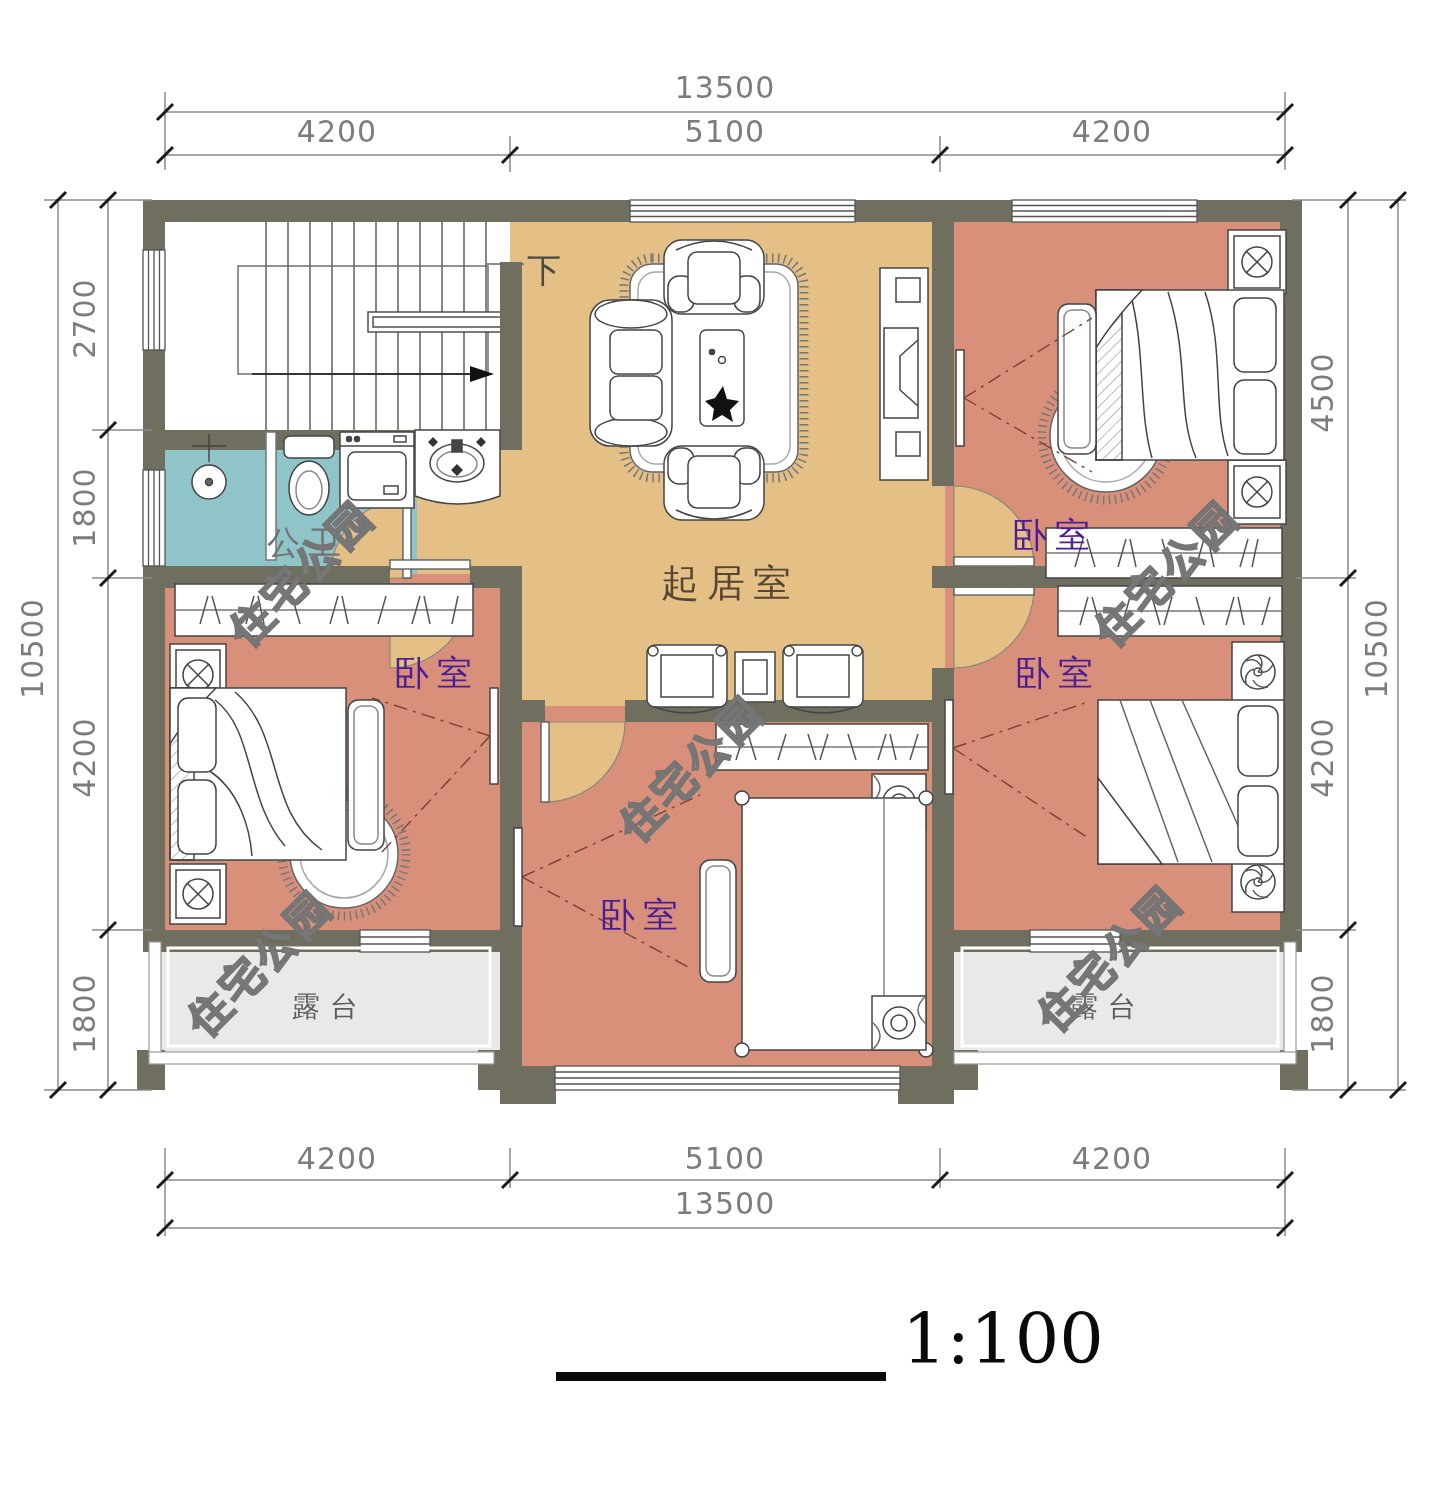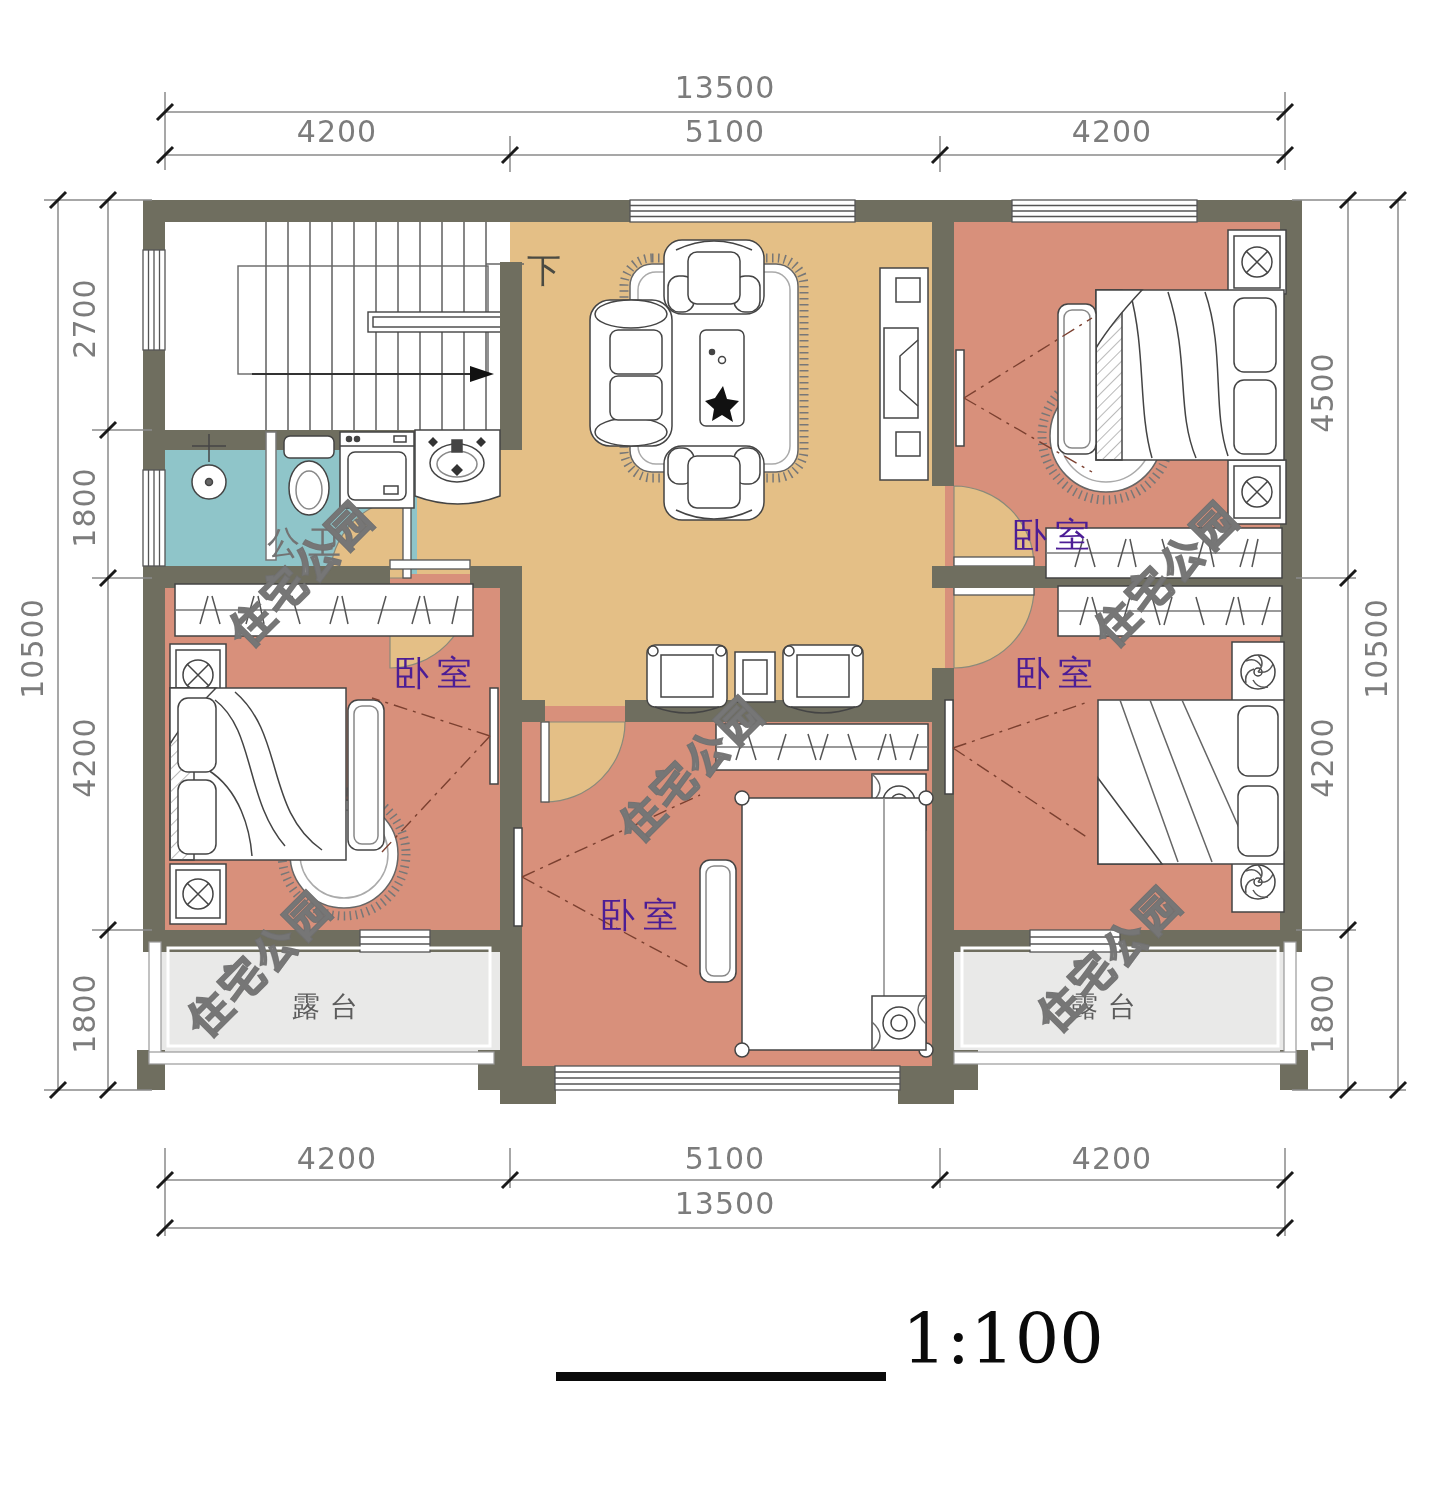--- a/index.html
+++ b/index.html
@@ -335,20 +335,21 @@
 <div class="txt dim dimv" style="left:24px;top:490px;width:120px;">1800</div>
 <div class="txt dim dimv" style="left:24px;top:740px;width:120px;">4200</div>
 <div class="txt dim dimv" style="left:24px;top:996px;width:120px;">1800</div>
 <div class="txt dim dimv" style="left:-38px;top:631px;width:140px;">10500</div>
 
 <div class="txt dim dimv" style="left:1262px;top:375px;width:120px;">4500</div>
 <div class="txt dim dimv" style="left:1262px;top:740px;width:120px;">4200</div>
 <div class="txt dim dimv" style="left:1262px;top:996px;width:120px;">1800</div>
 <div class="txt dim dimv" style="left:1306px;top:631px;width:140px;">10500</div>
 
+<div class="txt room-label lbl-living" style="left:645px;top:558px;width:170px;">起居室</div>
 <div class="txt room-label lbl-bath" style="left:248px;top:521px;width:120px;">公卫</div>
 <div class="txt room-label lbl-bed" style="left:1000px;top:512px;width:110px;">卧室</div>
 <div class="txt room-label lbl-bed" style="left:382px;top:650px;width:110px;">卧室</div>
 <div class="txt room-label lbl-bed" style="left:588px;top:892px;width:110px;">卧室</div>
 <div class="txt room-label lbl-bed" style="left:1003px;top:650px;width:110px;">卧室</div>
 <div class="txt room-label lbl-terrace" style="left:270px;top:988px;width:120px;">露台</div>
 <div class="txt room-label lbl-terrace" style="left:1048px;top:988px;width:120px;">露台</div>
 <div class="txt room-label lbl-down" style="left:524px;top:248px;width:40px;">下</div>
 
 <div class="txt watermark" style="left:210px;top:545px;">住宅公园</div>

